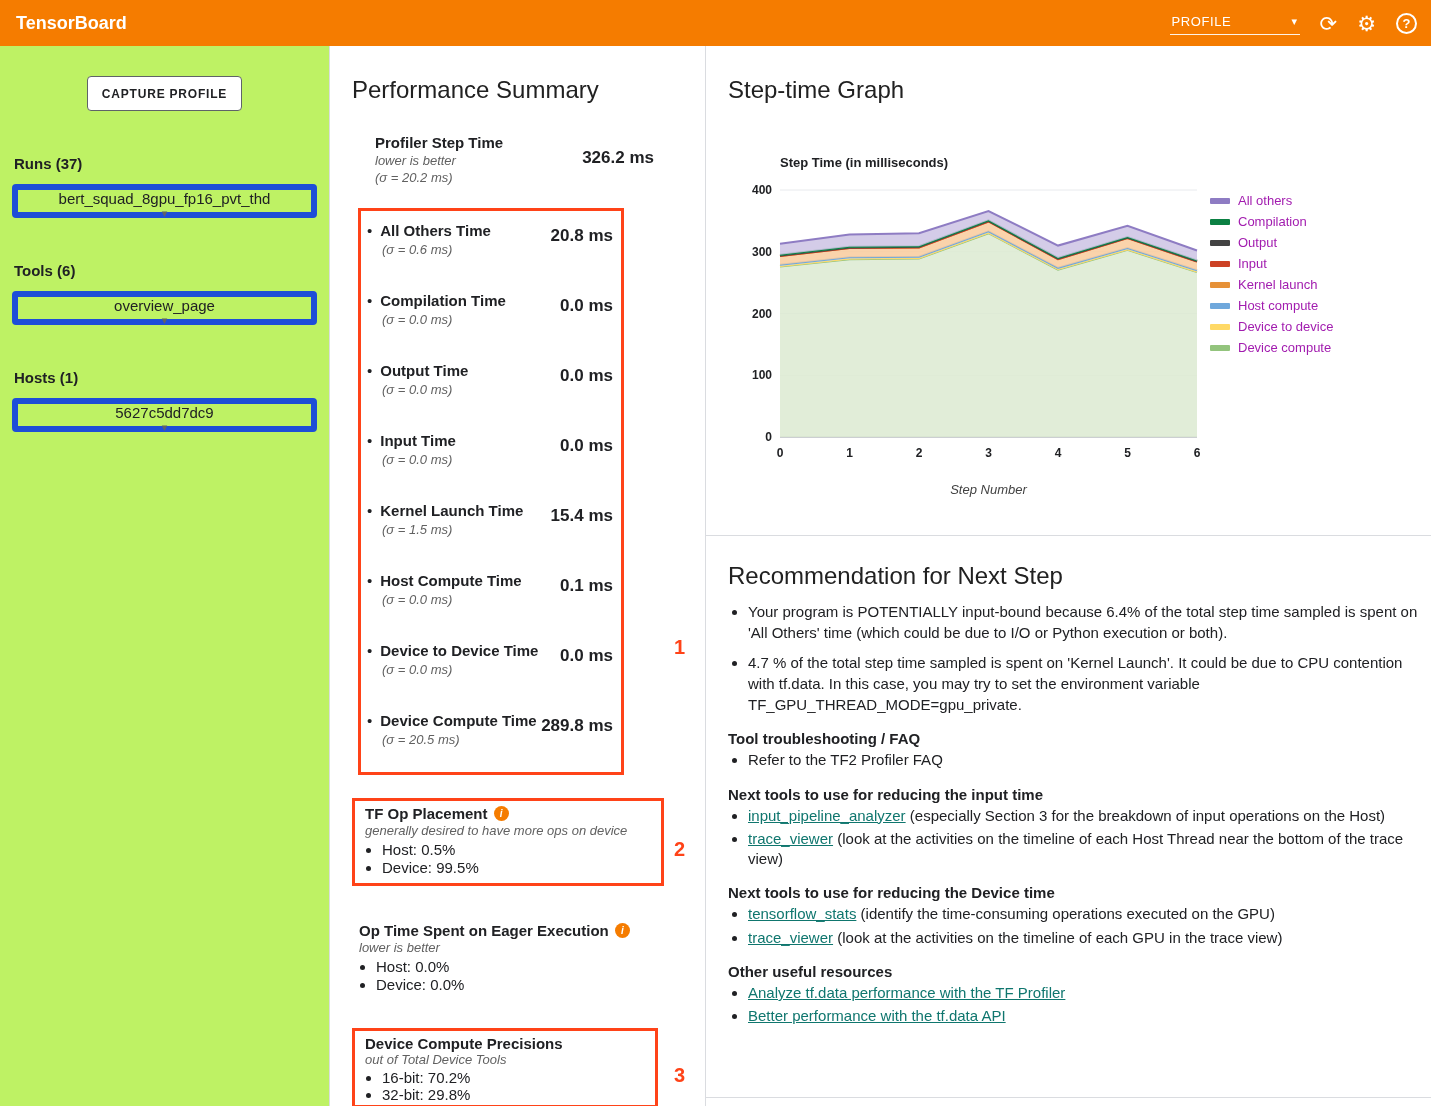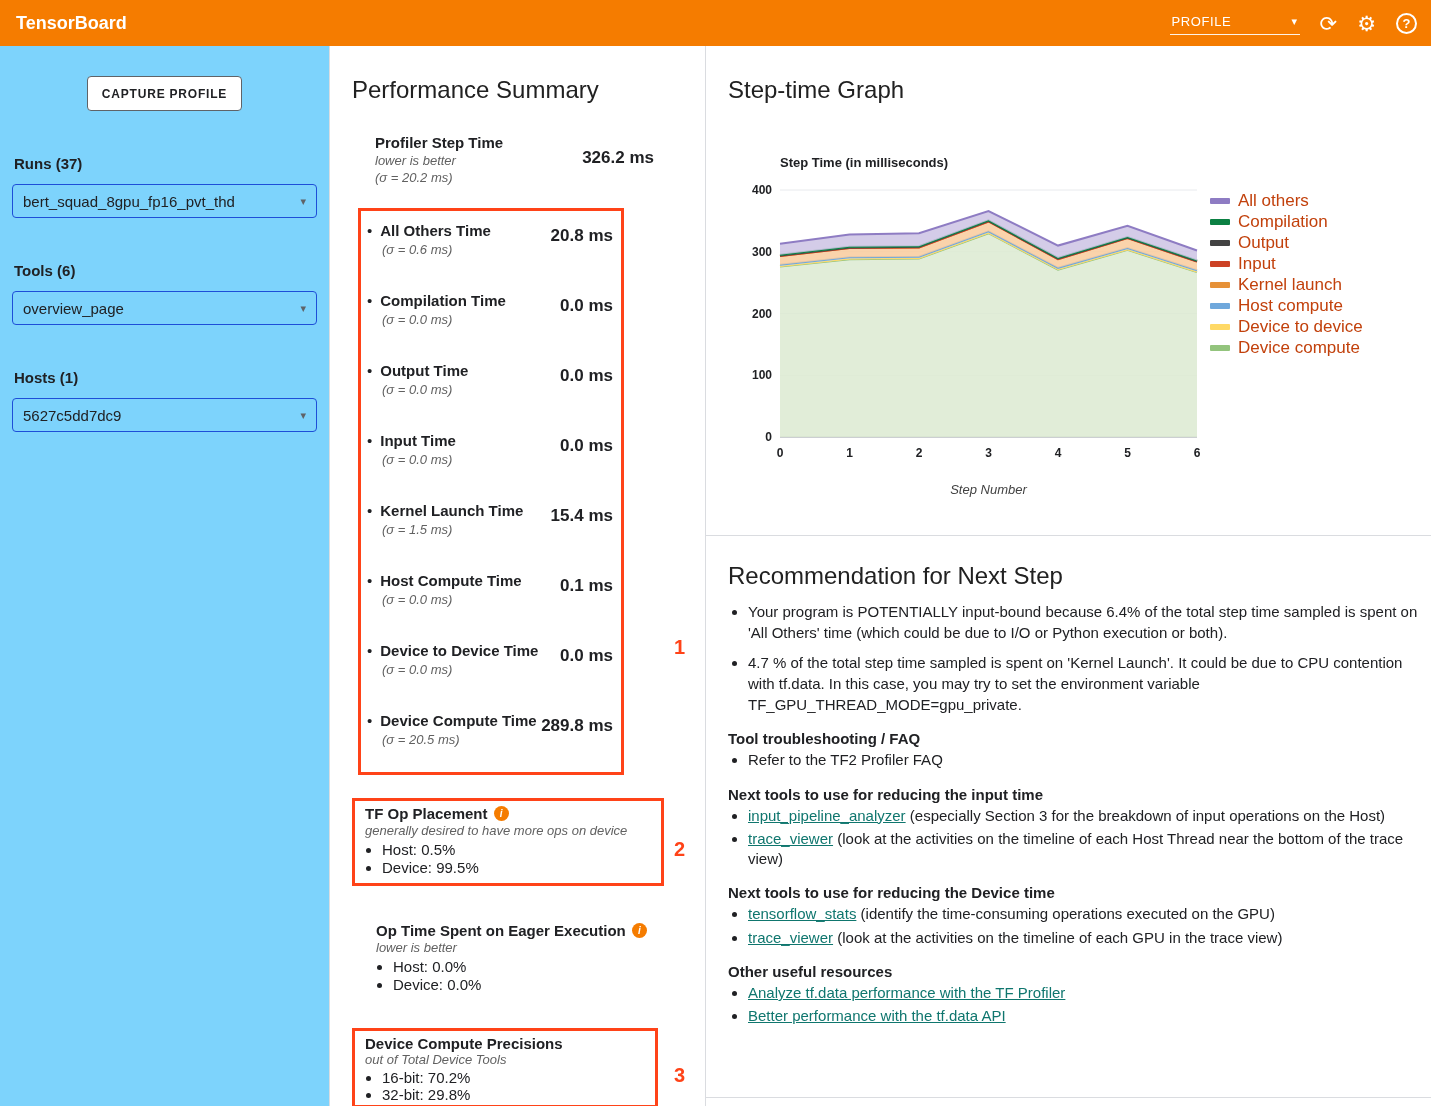--- a/index.html
+++ b/index.html
@@ -17,29 +17,29 @@
     color:#fff; font-size:13px; letter-spacing:.6px; cursor:pointer; }
   .profile-select .caret { font-size:11px; }
   .icon-btn { background:none; border:none; color:#fff; font-size:21px; line-height:1;
     cursor:pointer; padding:0; }
   .help-circle { display:flex; align-items:center; justify-content:center;
     width:21px; height:21px; border:2px solid #fff; border-radius:50%;
     color:#fff; font-size:13px; font-weight:bold; }
 
   
   #sidebar { position:absolute; left:0; top:46px; width:330px; height:1060px;
-    background:#7dd3fc; border-right:1px solid #dadce0; }
+    background:#bef264; border-right:1px solid #dadce0; }
   .capture-btn { display:block; margin:30px auto 0; width:155px; height:35px;
     background:#fff; border:1px solid #5f6368; border-radius:4px;
     font-family:"Liberation Sans",sans-serif; font-size:12px; font-weight:bold;
     letter-spacing:.8px; color:#202124; cursor:pointer; }
   .side-label { font-size:15px; font-weight:bold; margin:44px 16px 12px 14px; }
-  .dropdown { margin:0 12px; height:34px; border:1px solid #1d4ed8; border-radius:4px;
+  .dropdown { margin:0 12px; height:34px; border:6px solid #1d4ed8; border-radius:4px;
     display:flex; align-items:center; justify-content:space-between; padding:0 10px;
-    cursor:pointer; }
+    cursor:pointer;flex-direction:column; }
   .dd-value { font-size:15px; color:#202124; }
   .dd-caret { font-size:11px; color:#5f6368; }
 
   
   #summary-col { position:absolute; left:330px; top:46px; width:376px; height:1060px;
     background:#fff; border-right:1px solid #dadce0; overflow:hidden; }
   .section-title { position:absolute; font-size:24px; font-weight:normal; color:#212121; }
   #perf-title { left:22px; top:30px; }
   .avg-block { position:absolute; left:45px; top:88px; width:279px; }
   .avg-label { font-size:15px; font-weight:bold; }
@@ -62,38 +62,38 @@
 
   #box2 { left:22px; top:752px; width:312px; padding:4px 10px 6px; }
   #box3 { left:22px; top:982px; width:306px; padding:4px 10px 2px; }
   .block-title { font-size:15px; font-weight:bold; line-height:18px; }
   #box3 .block-title { line-height:17px; }
   .block-note { font-size:13px; font-style:italic; color:#616161; line-height:16px; }
   #box3 .block-note { line-height:15px; }
   .block-list { list-style:disc outside; padding-left:17px; margin-top:2px; }
   .block-list li { font-size:15px; line-height:18px; }
   #box3 .block-list li { line-height:17px; }
-  #eager-block { position:absolute; left:33px; top:872px; width:312px; padding:4px 10px 0 13px; }
+  #eager-block { position:absolute; left:16px; top:872px; width:312px; padding:4px 10px 0 13px; }
 
   .info-icon { display:inline-block; width:15px; height:15px; border-radius:50%;
     background:#f57c00; color:#fff; font-size:10px; font-weight:bold; font-style:italic;
     text-align:center; line-height:15px; margin-left:6px; vertical-align:2px; cursor:pointer; }
 
   
   #right-col { position:absolute; left:706px; top:46px; width:725px; height:1060px; background:#fff; }
   #graph-title { left:22px; top:30px; }
   .chart-axis-title { position:absolute; left:74px; top:109px; font-size:13px; font-weight:bold; }
   #chart-wrap { position:absolute; left:34px; top:137px; width:470px; height:290px; }
   .tick { font-family:"Liberation Sans",sans-serif; font-size:12px; font-weight:bold; fill:#202124; }
   #step-number { position:absolute; left:74px; top:436px; width:417px; text-align:center;
     font-size:13px; font-style:italic; color:#424242; }
   #legend { position:absolute; left:504px; top:144px; }
   .legend-item { display:flex; align-items:center; height:21px; }
   .legend-swatch { width:20px; height:6px; border-radius:1px; flex:0 0 20px; }
-  .legend-label { font-size:17px; color:#c2410c; margin-left:8px; }
+  .legend-label { font-size:13px; color:#a21caf; margin-left:8px; }
 
   .h-divider { position:absolute; left:0; width:725px; height:1px; background:#dadce0; }
   #divider-mid { top:489px; }
   #divider-bottom { top:1051px; }
 
   #rec { position:absolute; left:22px; top:516px; width:695px; }
   #rec-title { position:static; margin-bottom:12px; }
   .rec-intro { list-style:disc outside; padding-left:20px; }
   .rec-intro li { font-size:15px; line-height:1.38; margin-bottom:10px; color:#202124; }
   .rec-heading { font-size:15px; font-weight:bold; margin:15px 0 3px; }

